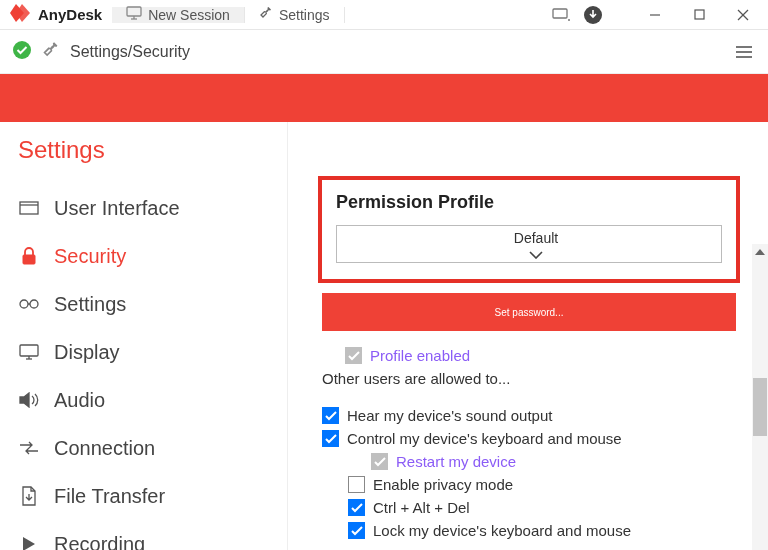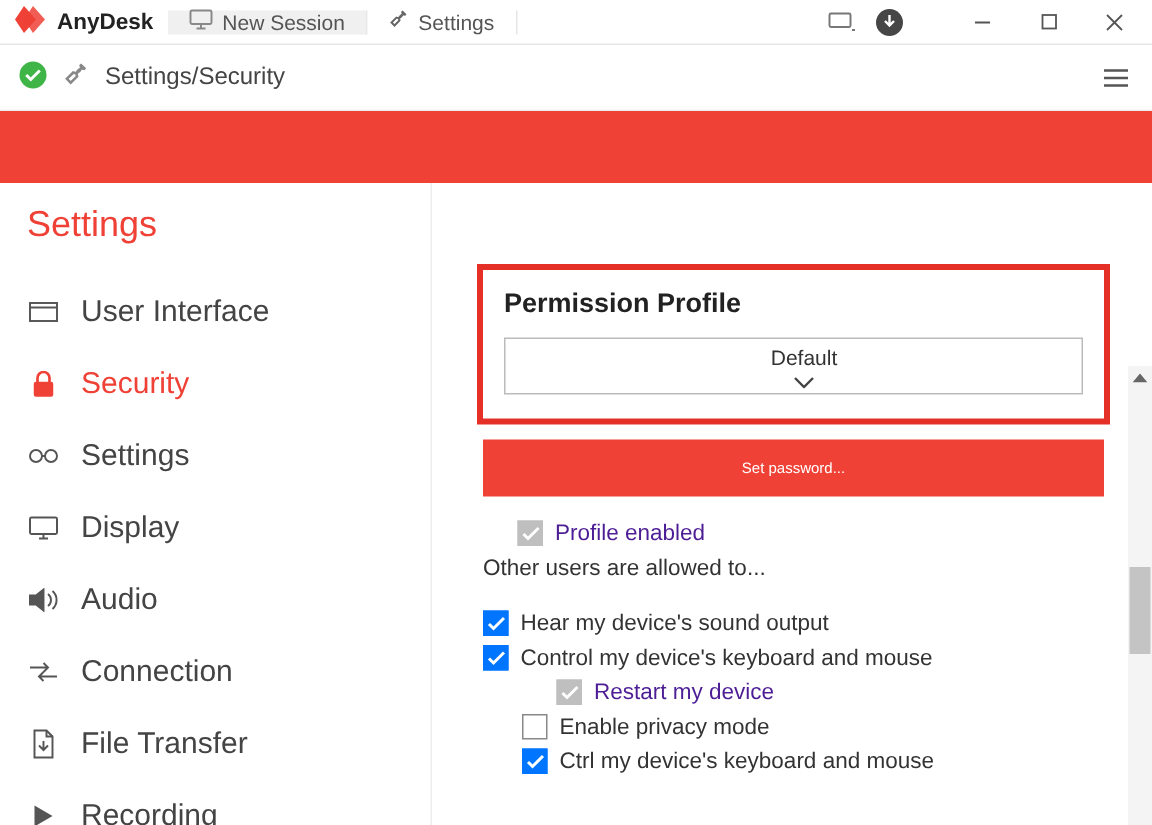--- a/index.html
+++ b/index.html
@@ -24,21 +24,21 @@
   .sb-item.active { color: #ef4136; }
   .sb-item.active svg { stroke: #ef4136; fill: #ef4136; }
   .sb-ico { width: 22px; display: inline-flex; align-items: center; justify-content: center; }
   .main { flex: 1; padding: 18px 28px 0 30px; position: relative; overflow: hidden; }
   .red-box { border: 4px solid #e53027; padding: 12px 14px 16px 14px; margin-bottom: 10px; margin-top: 36px; }
   .pp-title { font-size: 18px; font-weight: 700; color: #222; margin-bottom: 12px; }
   .dropdown { border: 1px solid #bbb; height: 38px; display: flex; align-items: center; padding: 12px 12px 0 26px; justify-content: flex-end; color: #333; flex-direction: column; }
   .set-pw { background: #ef4136; color: #fff; height: 38px; display: flex; align-items: center; justify-content: center; font-size: 10px; margin: 0 4px 16px 4px; cursor: pointer; }
   .perm-list { padding-left: 4px; }
   .perm-row { display: flex; align-items: center; gap: 8px; margin-bottom: 6px; font-size: 15px; }
-  .perm-row.muted { color: #4c1d95; padding-left: 23px; }
+  .perm-row.muted { color: #8b5cf6; padding-left: 23px; }
   .perm-row.sub { margin-left: 26px; }
   .chk { width: 17px; height: 17px; border: 1px solid #888; display: inline-flex; align-items: center; justify-content: center; flex-shrink: 0; }
   .chk.blue { background: #0075ff; border-color: #0075ff; }
   .chk.gray { background: #bfbfbf; border-color: #bfbfbf; }
   .chk.white { background: #fff; }
   .chk svg { stroke: #fff; }
   .allowed { margin-bottom: 20px; font-size: 15px; }
   .vscroll { position: absolute; right: 0; top: 122px; bottom: 0; width: 16px; background: #f4f4f4; }
   .vscroll .thumb { position: absolute; top: 134px; left: 1px; width: 14px; height: 58px; background: #c4c4c4; }
   .vscroll .arrow { width: 16px; height: 16px; display: flex; align-items: center; justify-content: center; color: #666; position: absolute; }
@@ -267,21 +267,29 @@
       <div class="perm-row sub">
         <span class="chk white"></span>
         <span>Enable privacy mode</span>
       </div>
       <div class="perm-row sub">
         <span class="chk blue">
             <svg width="12" height="10" viewBox="0 0 12 10" stroke-width="2" fill="none">
               <path d="M1 5 l3 3 l7 -7"></path>
             </svg>
           </span>
-        <span>Ctrl my device's keyboard and mouse</span>
+        <span>Ctrl + Alt + Del</span>
+      </div>
+      <div class="perm-row sub">
+        <span class="chk blue">
+            <svg width="12" height="10" viewBox="0 0 12 10" stroke-width="2" fill="none">
+              <path d="M1 5 l3 3 l7 -7"></path>
+            </svg>
+          </span>
+        <span>Lock my device's keyboard and mouse</span>
       </div>
     </div>
   </div>
 
   <div class="vscroll">
     <div class="arrow up">
         <svg width="10" height="6" viewBox="0 0 10 6" fill="#666">
           <path d="M5 0 L10 6 H0 Z"></path>
         </svg>
       </div>

